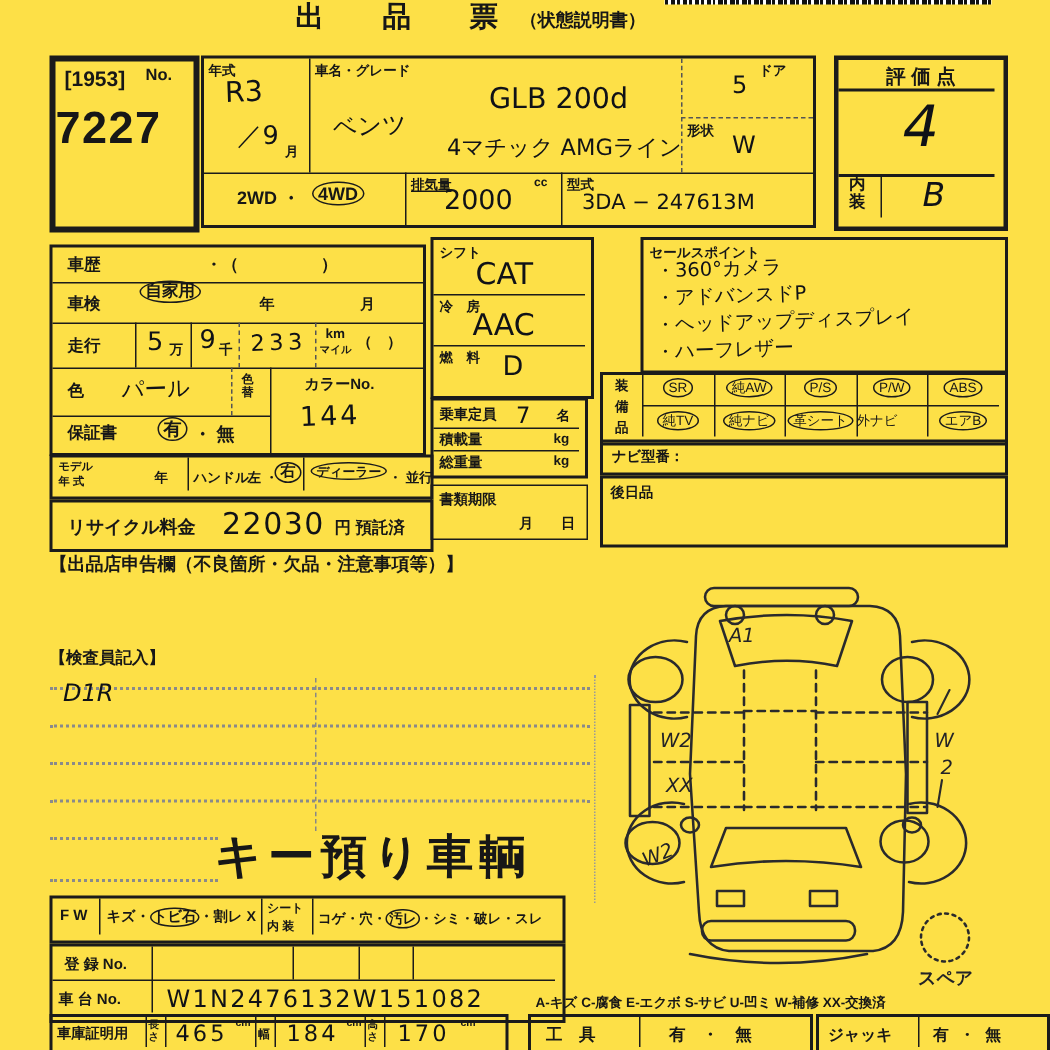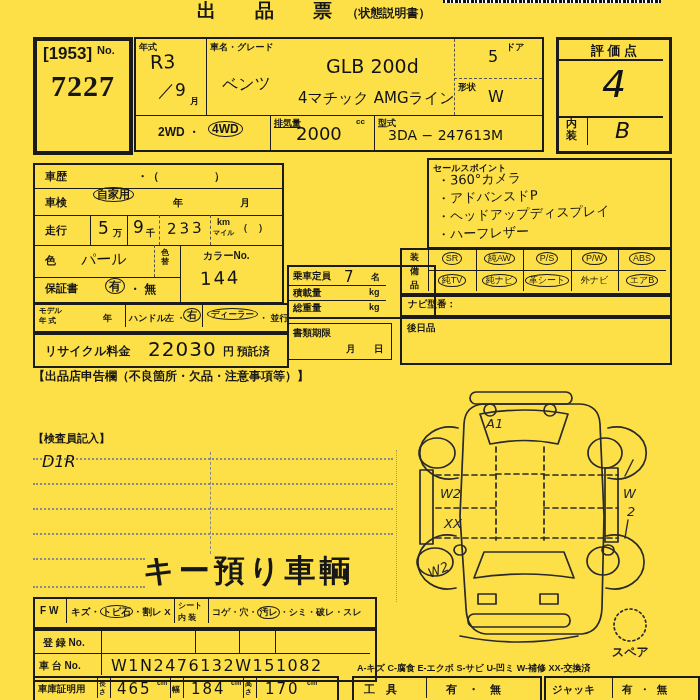--- a/index.html
+++ b/index.html
@@ -26,23 +26,23 @@
 
 <div class="sheet">
 
   <div class="abs" style="left:197px;top:-2px;">
     <span class="lbl" style="font-size:19px;letter-spacing:10px;">出　品　票</span>
     <span class="lbl" style="font-size:12px;">（状態説明書）</span>
   </div>
   <div class="barstrip" style="left:443px;top:0;width:218px;height:3px;"></div>
 
   <div class="box" style="left:33px;top:37px;width:92px;height:110px;border-width:4px;">
-    <span class="abs" style="left:6px;top:3px;font-size:17px;font-weight:bold;">[1953]</span>
+    <span class="abs" style="left:6px;top:3px;font-size:14px;font-weight:bold;">[1953]</span>
     <span class="abs" style="left:60px;top:3px;font-size:11px;font-weight:bold;">No.</span>
-    <div class="abs" style="left:0;top:28px;width:100%;text-align:center;font-family:Liberation Serif, serif;font-size:30px;font-weight:600;letter-spacing:1px;">7227</div>
+    <div class="abs" style="left:0;top:28px;width:100%;font-family:Liberation Sans, sans-serif;font-size:30px;font-weight:600;letter-spacing:1px;">7227</div>
   </div>
 
   <div class="box" style="left:134px;top:37px;width:406px;height:111px;">
     <div class="hline" style="left:0;top:76px;width:406px;"></div>
     <div class="vline" style="left:70px;top:0;height:76px;"></div>
     <div class="vdash" style="left:318px;top:0;height:76px;"></div>
     <div class="hdash" style="left:318px;top:39px;width:88px;"></div>
     <div class="vline" style="left:134px;top:76px;height:35px;"></div>
     <div class="vline" style="left:238px;top:76px;height:35px;"></div>
 
@@ -135,22 +135,32 @@
   </div>
 
   <div class="box" style="left:33px;top:333px;width:252px;height:31px;border-width:2.5px;">
     <span class="abs lbl" style="left:10px;top:8px;font-size:12px;">リサイクル料金</span>
     <span class="abs hw" style="left:113px;top:2px;font-size:20px;letter-spacing:1px;">22030</span>
     <span class="abs lbl" style="left:188px;top:9px;font-size:11px;">円 預託済</span>
   </div>
 
   <div class="abs lbl" style="left:33px;top:368px;font-size:12px;">【出品店申告欄（不良箇所・欠品・注意事項等）】</div>
 
-
-  <div class="box" style="left:287px;top:265px;width:101px;height:50px;padding-left:44px;">
+  <div class="box" style="left:287px;top:158px;width:105px;height:104px;">
+    <div class="hline" style="left:0;top:36px;width:101px;"></div>
+    <div class="hline" style="left:0;top:70px;width:101px;"></div>
+    <span class="abs lbl" style="left:4px;top:2px;font-size:9px;">シフト</span>
+    <span class="abs hw" style="left:28px;top:10px;font-size:20px;">CAT</span>
+    <span class="abs lbl" style="left:4px;top:38px;font-size:9px;">冷　房</span>
+    <span class="abs hw" style="left:26px;top:44px;font-size:20px;">AAC</span>
+    <span class="abs lbl" style="left:4px;top:72px;font-size:9px;">燃　料</span>
+    <span class="abs hw" style="left:46px;top:74px;font-size:18px;">D</span>
+  </div>
+
+  <div class="box" style="left:287px;top:265px;width:101px;height:50px;">
     <div class="hline" style="left:0;top:18px;width:97px;"></div>
     <div class="hline" style="left:0;top:33px;width:97px;"></div>
     <span class="abs lbl" style="left:4px;top:3px;font-size:9.5px;">乗車定員</span>
     <span class="abs hw" style="left:55px;top:1px;font-size:15px;">7</span>
     <span class="abs lbl" style="left:82px;top:4px;font-size:9px;">名</span>
     <span class="abs lbl" style="left:4px;top:20px;font-size:9.5px;">積載量</span>
     <span class="abs lbl" style="left:80px;top:20px;font-size:9px;">kg</span>
     <span class="abs lbl" style="left:4px;top:35px;font-size:9.5px;">総重量</span>
     <span class="abs lbl" style="left:80px;top:35px;font-size:9px;">kg</span>
   </div>
@@ -182,21 +192,21 @@
     <div class="vline" style="left:169px;top:0;height:41px;"></div>
     <div class="vline" style="left:216px;top:0;height:41px;"></div>
     <div class="abs" style="left:26px;top:2px;width:48px;text-align:center;font-size:9px;"><span class="eq circle">SR</span></div>
     <div class="abs" style="left:74px;top:2px;width:47px;text-align:center;font-size:9px;"><span class="eq circle">純AW</span></div>
     <div class="abs" style="left:121px;top:2px;width:48px;text-align:center;font-size:9px;"><span class="eq circle">P/S</span></div>
     <div class="abs" style="left:169px;top:2px;width:47px;text-align:center;font-size:9px;"><span class="eq circle">P/W</span></div>
     <div class="abs" style="left:216px;top:2px;width:48px;text-align:center;font-size:9px;"><span class="eq circle">ABS</span></div>
     <div class="abs" style="left:26px;top:24px;width:48px;text-align:center;font-size:9px;"><span class="eq circle">純TV</span></div>
     <div class="abs" style="left:74px;top:24px;width:47px;text-align:center;font-size:9px;"><span class="eq circle">純ナビ</span></div>
     <div class="abs" style="left:121px;top:24px;width:48px;text-align:center;font-size:9px;"><span class="eq circle">革シート</span></div>
-    <div class="abs" style="left:169px;top:24px;width:47px;text-align:center;font-size:9px;"><span class="eq">外ナビ</span></div>
+    <div class="abs" style="left:169px;top:24px;width:47px;font-size:9px;"><span class="eq">外ナビ</span></div>
     <div class="abs" style="left:216px;top:24px;width:48px;text-align:center;font-size:9px;"><span class="eq circle">エアB</span></div>
   </div>
 
   <div class="box" style="left:400px;top:293px;width:268px;height:20px;">
     <span class="abs lbl" style="left:6px;top:3px;font-size:9.5px;">ナビ型番：</span>
   </div>
 
   <div class="box" style="left:400px;top:317px;width:268px;height:44px;text-align:right;">
     <span class="abs lbl" style="left:5px;top:3px;font-size:9.5px;">後日品</span>
   </div>

